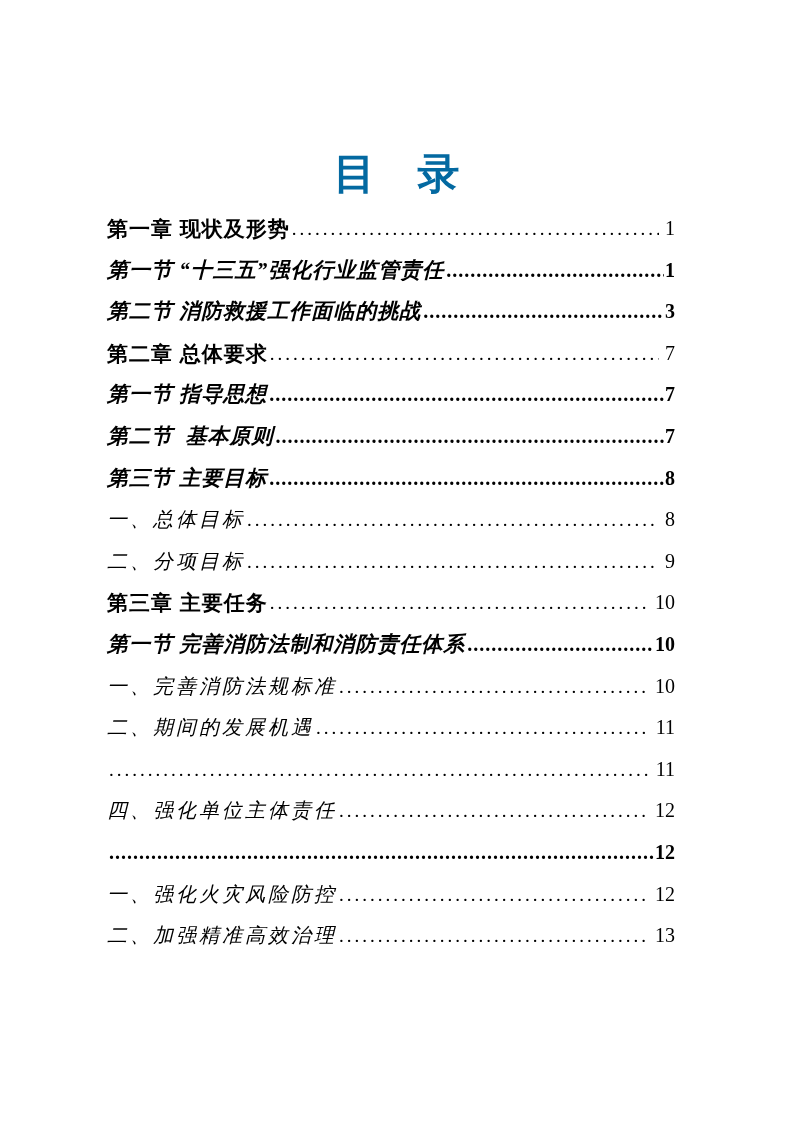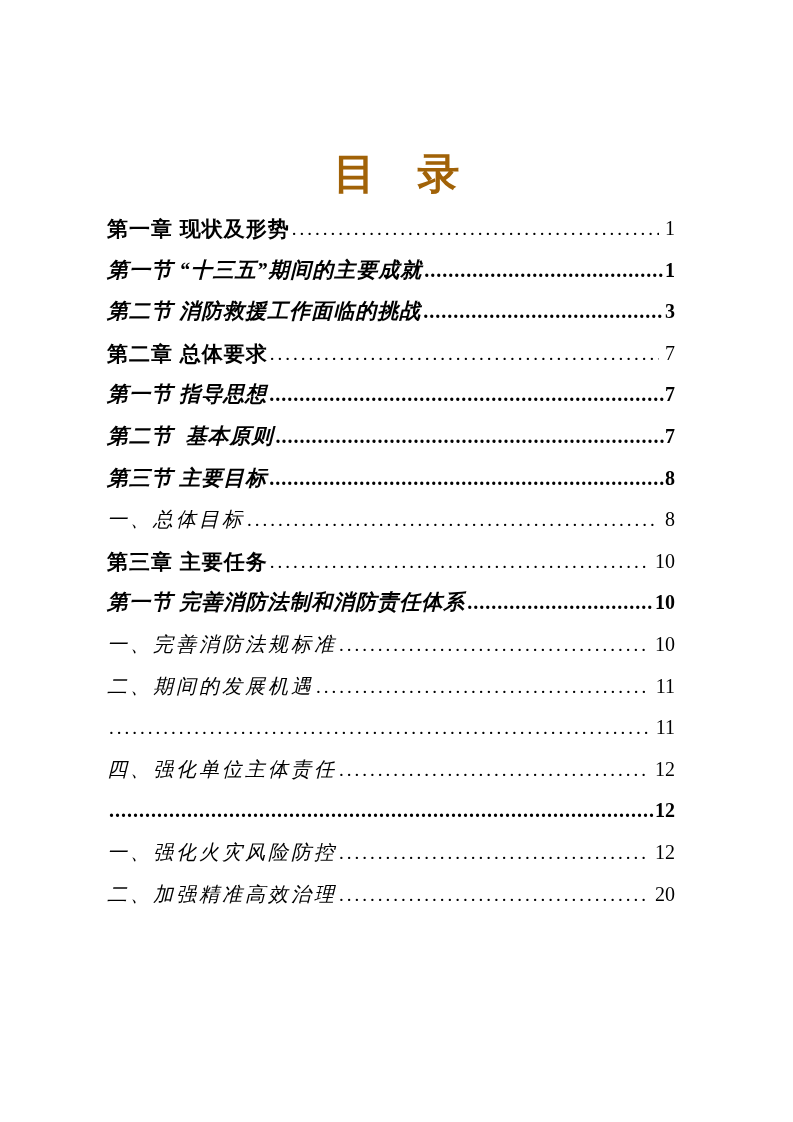--- a/index.html
+++ b/index.html
@@ -17,21 +17,21 @@
   }
   .doc-title {
     position: absolute;
     top: 146px;
     left: 0;
     width: 100%;
     text-align: center;
     font-family: "Liberation Serif", serif;
     font-size: 42px;
     font-weight: 700;
-    color: #a16207;
+    color: #0369a1;
     white-space: pre;
   }
   .toc {
     position: absolute;
     top: 208px;
     left: 107px;
     width: 568px;
   }
   .toc-row {
     display: flex;
@@ -118,21 +118,21 @@
 
   <div class="toc">
 
     <div class="toc-row row-chapter">
       <span class="label">第一章 现状及形势</span>
       <span class="leader"></span>
       <span class="pagenum">1</span>
     </div>
 
     <div class="toc-row row-section">
-      <span class="label">第一节 “十三五”期间的主要成就</span>
+      <span class="label">第一节 “十三五”强化行业监管责任</span>
       <span class="leader"></span>
       <span class="pagenum">1</span>
     </div>
 
     <div class="toc-row row-section">
       <span class="label">第二节 消防救援工作面临的挑战</span>
       <span class="leader"></span>
       <span class="pagenum">3</span>
     </div>
 
@@ -160,20 +160,25 @@
       <span class="leader"></span>
       <span class="pagenum">8</span>
     </div>
 
     <div class="toc-row row-sub">
       <span class="label">一、总体目标</span>
       <span class="leader"></span>
       <span class="pagenum">8</span>
     </div>
 
+    <div class="toc-row row-sub">
+      <span class="label">二、分项目标</span>
+      <span class="leader"></span>
+      <span class="pagenum">9</span>
+    </div>
 
     <div class="toc-row row-chapter">
       <span class="label">第三章 主要任务</span>
       <span class="leader"></span>
       <span class="pagenum">10</span>
     </div>
 
     <div class="toc-row row-section">
       <span class="label">第一节 完善消防法制和消防责任体系</span>
       <span class="leader"></span>
@@ -210,17 +215,17 @@
 
     <div class="toc-row row-sub">
       <span class="label">一、强化火灾风险防控</span>
       <span class="leader"></span>
       <span class="pagenum">12</span>
     </div>
 
     <div class="toc-row row-sub">
       <span class="label">二、加强精准高效治理</span>
       <span class="leader"></span>
-      <span class="pagenum">20</span>
+      <span class="pagenum">13</span>
     </div>
 
   </div>
 </div>
 
 </body></html>

